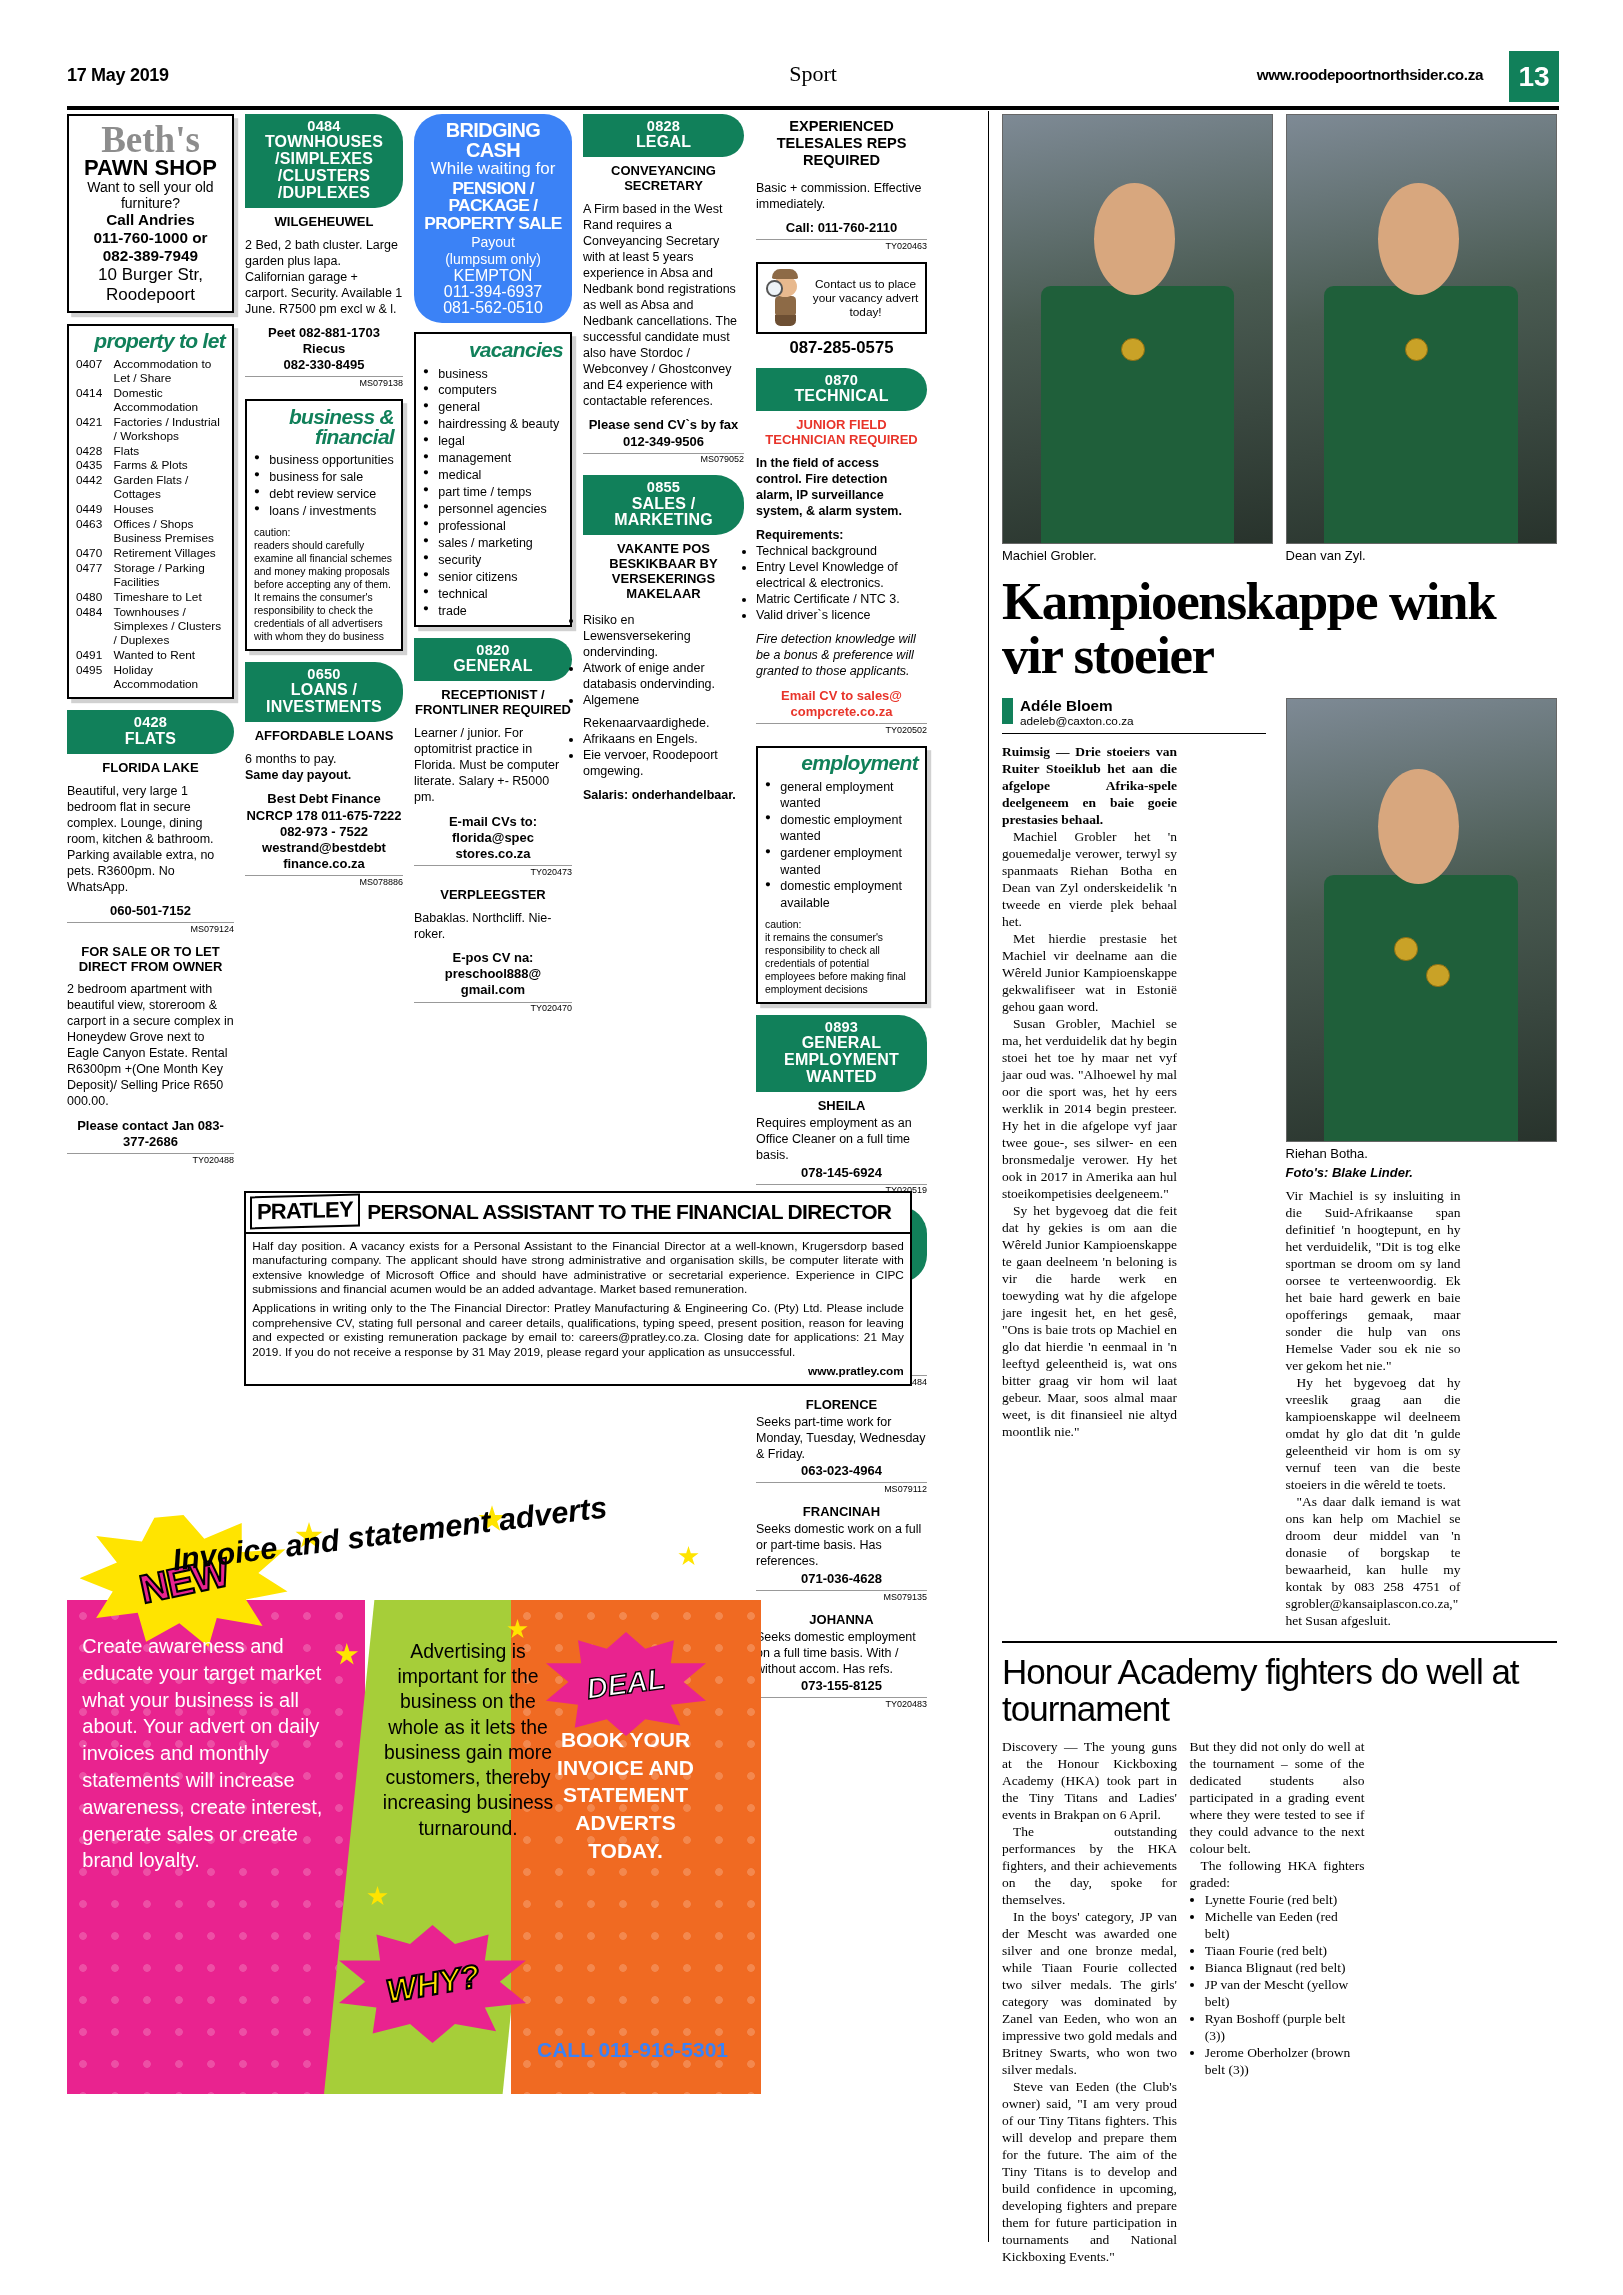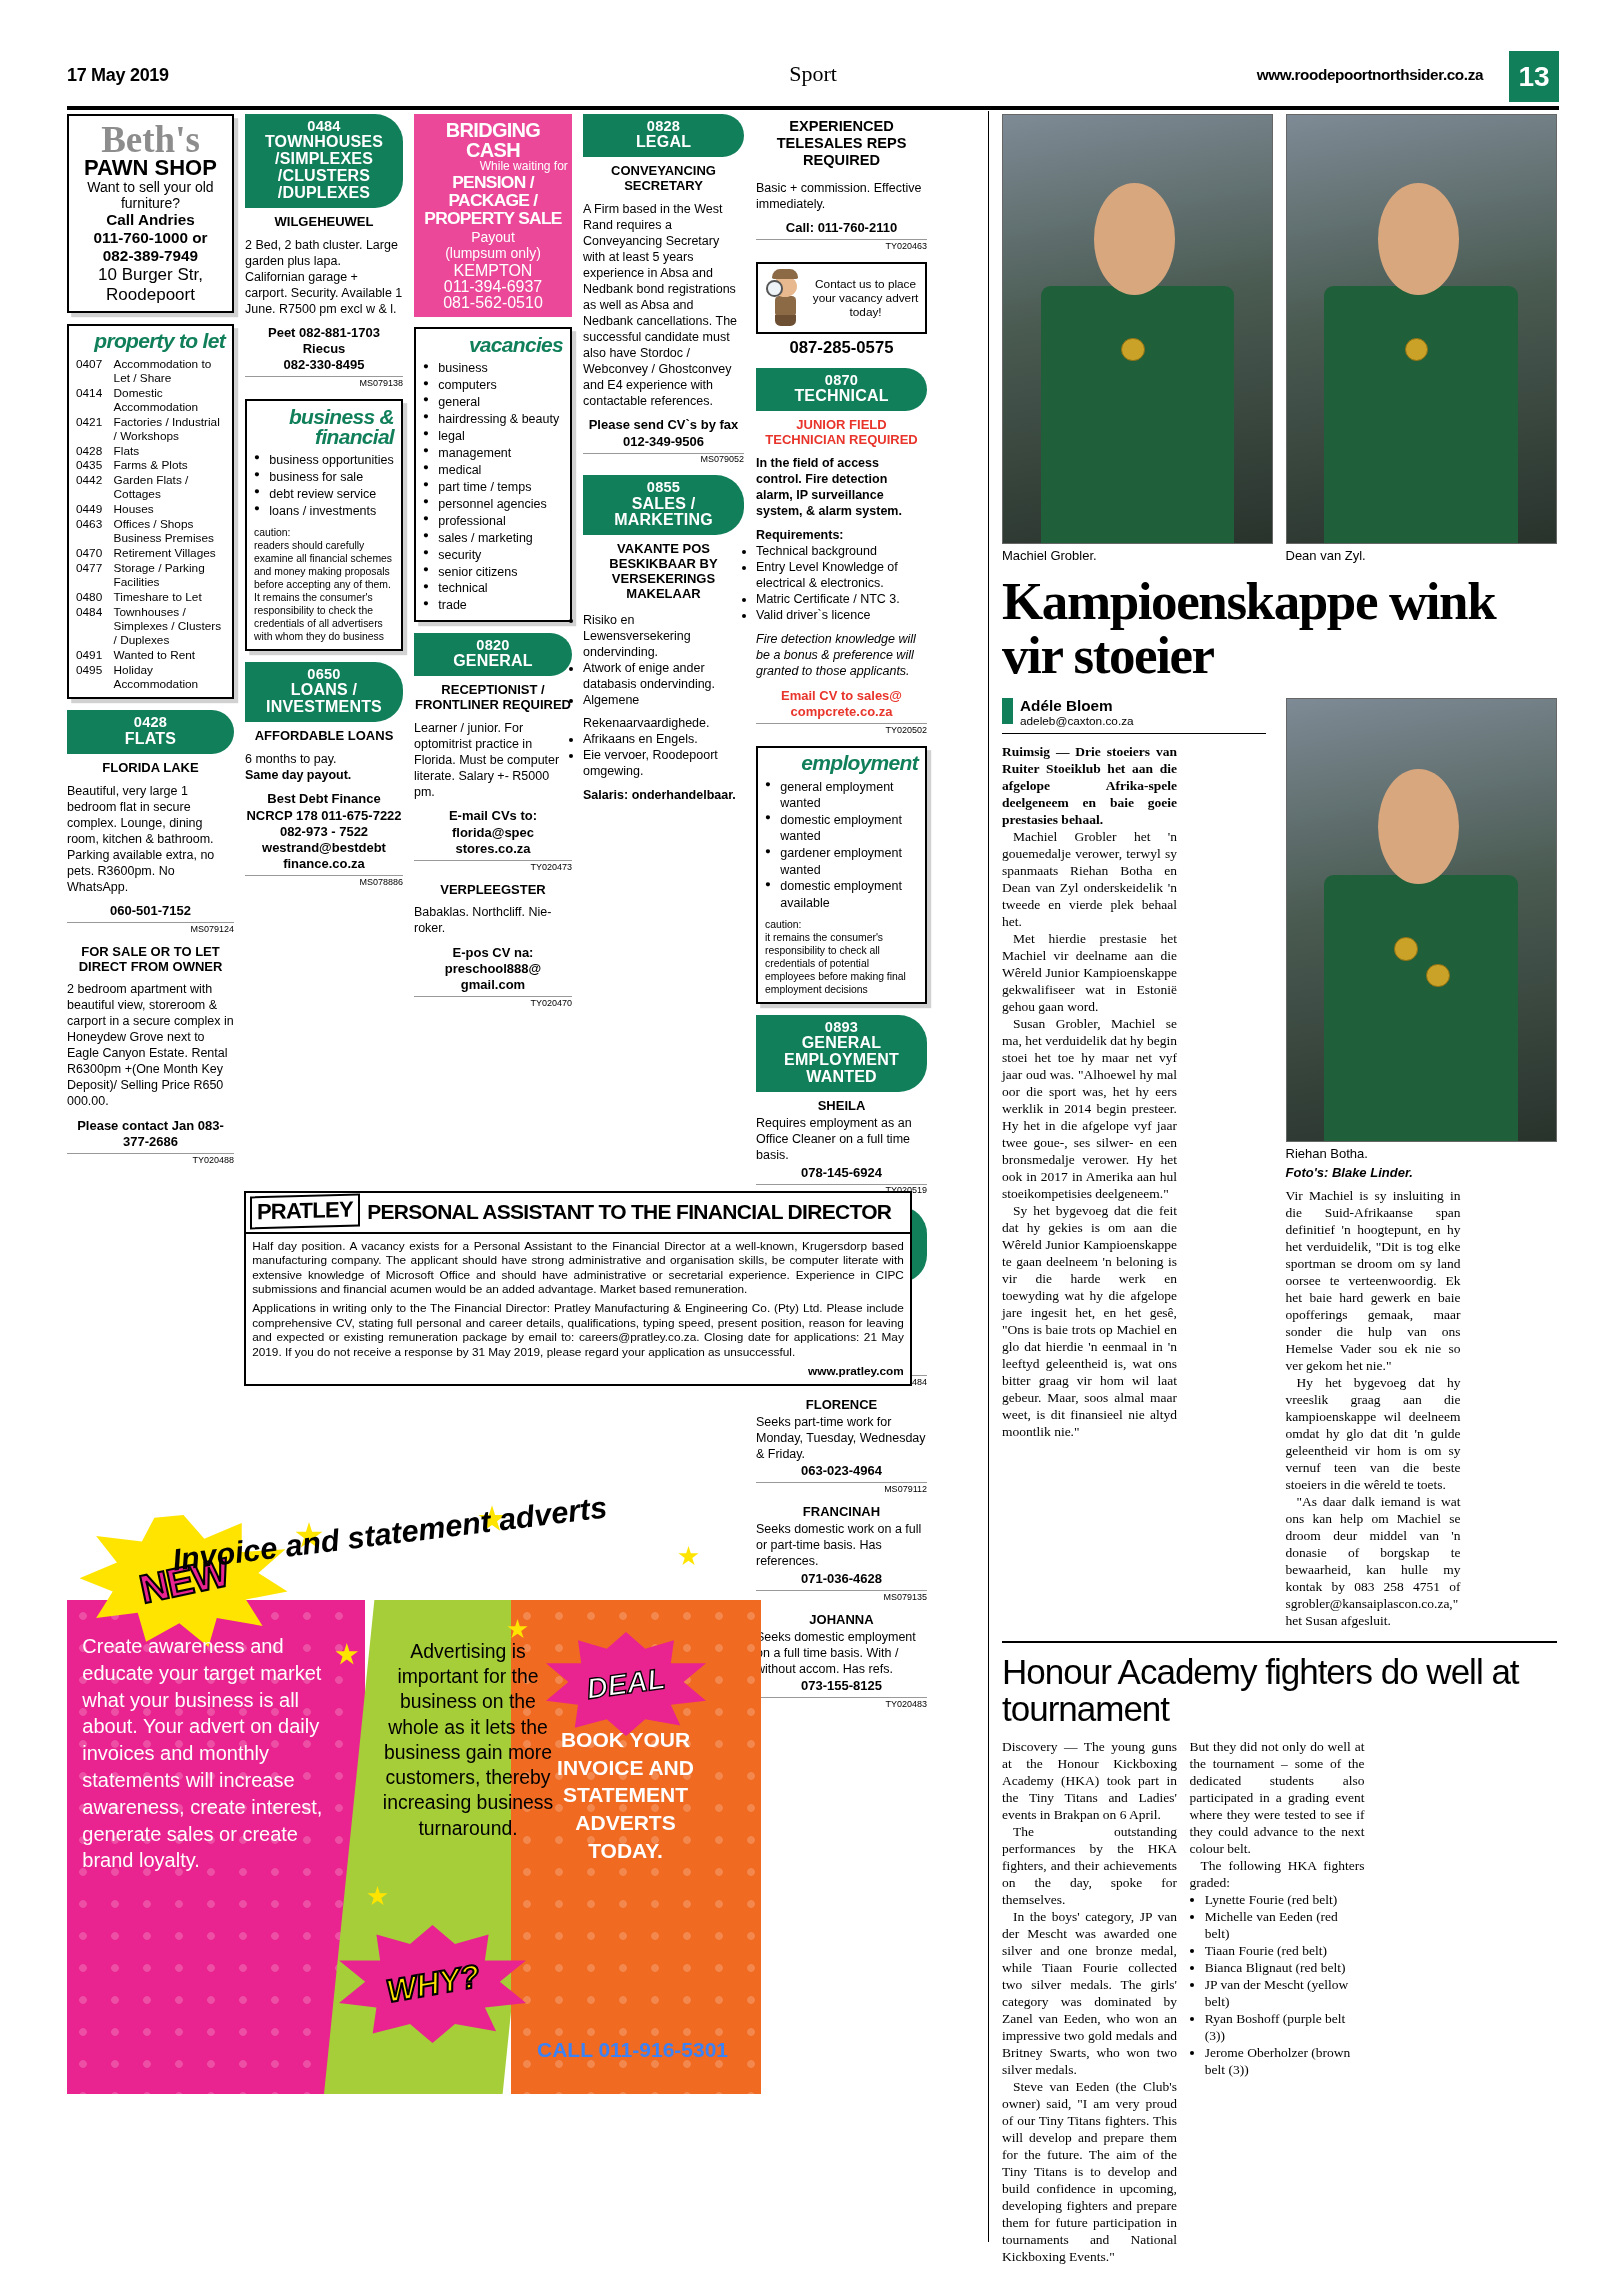--- a/index.html
+++ b/index.html
@@ -49,23 +49,23 @@
   .adref { text-align:right; font-size:9px; border-top:0.7px solid #999; margin-top:2.8px; padding-top:0.7px; margin-bottom:11px; }
   .catlist { font-size:11.8px; line-height:1.2; }
   .catlist .row { display:flex; gap:5.6px; margin-bottom:0.7px; }
   .catlist .code { flex:0 0 32px; }
   .bul { font-size:12.5px; line-height:1.3; }
   .bul li { list-style:none; position:relative; padding-left:15.3px; margin-bottom:0.7px; }
   .bul li:before { content:"\25CF"; position:absolute; left:0; top:-0.7px; font-size:9.7px; }
   .caution { font-size:10.4px; line-height:1.24; margin-top:8.3px; }
 
   
-  .blackad { background:#ec4899; color:#fff; text-align:center; padding:5.6px 4.2px 7px; margin-bottom:9.7px; }
+  .blackad { background:#3b82f6; color:#fff; text-align:center; padding:5.6px 4.2px 7px; margin-bottom:9.7px;border-radius:28px; }
   .blackad .l1 { font-size:20px; font-weight:bold; letter-spacing:-0.7px; line-height:1; }
-  .blackad .l2 { font-size:12px; line-height:1.05;text-align:right; }
+  .blackad .l2 { font-size:17px; line-height:1.05; }
   .blackad .l3 { font-size:17.4px; font-weight:bold; letter-spacing:-0.7px; line-height:1.02; margin-top:2.1px;}
   .blackad .l4 { font-size:14px; line-height:1.05; margin-top:2.1px;}
   .blackad .l5 { font-size:16px; line-height:1.0; margin-top:2px;}
   .blackad .l6 { font-size:16px; font-weight:300; line-height:.98; }
 
   .redtxt { color:#e8342a; }
   .ital { font-style:italic; }
 
   
   .mascotbox { border:2.1px solid #000; padding:4.2px; display:flex; gap:4.2px; align-items:center; margin-bottom:4.2px; }

